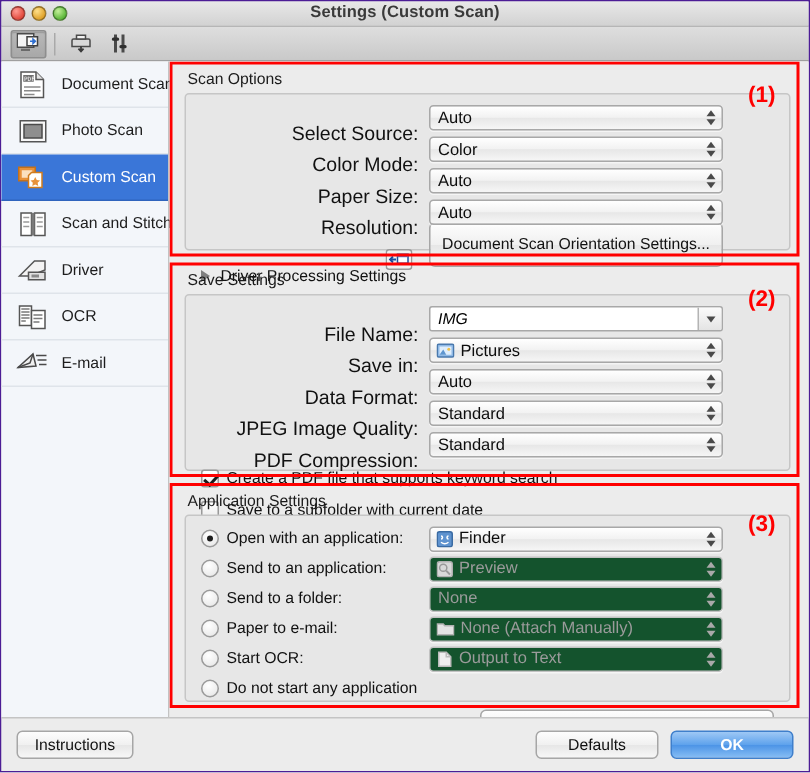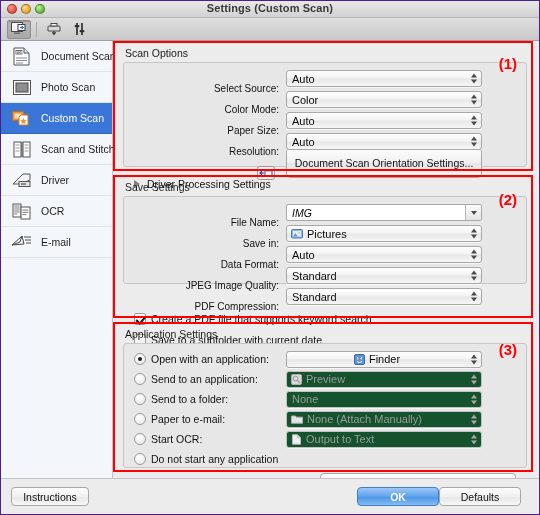--- a/index.html
+++ b/index.html
@@ -161,21 +161,21 @@
     align-items: center;
     height: 19px;
     margin-bottom: 2px;
   }
   .row-label {
     width: 162px;
     flex: 0 0 162px;
     text-align: right;
     padding-right: 7px;
     box-sizing: border-box;
-    font-size: 10px;
+    font-size: 13px;
     color: #111;
     white-space: nowrap;
     margin-top: 20px;
   }
 
   
   .popup {
     position: relative;
     height: 17px;
     box-sizing: border-box;
@@ -525,21 +525,21 @@
 
           <div class="disclosure" style="margin-top:3px; padding-left:10px;">
             <span class="tri"></span>
             <span class="ctext">Driver Processing Settings</span>
           </div>
         </div>
       </div>
 
       <div class="group" style="top:140px;">
         <div class="group-title">Save Settings</div>
-        <div class="group-box" style="padding:6px 20px 6px 0; height:88px;">
+        <div class="group-box" style="padding:6px 20px 6px 0; height:118px;">
 
           <div class="row">
             <div class="row-label">File Name:</div>
             <div class="combo" style="width:196px;">
               <span>IMG</span>
               <span class="cbtn">
                   <i></i>
                 </span>
             </div>
           </div>
@@ -610,21 +610,21 @@
 
       <div class="group" style="top:287px;">
         <div class="group-title">Application Settings</div>
         <div class="group-box" style="padding:6px 10px 6px 10px; height:125px;">
 
           <div class="row" style="height:18px;">
             <div class="radio-row" style="width:152px;flex:0 0 152px;">
               <span class="radio on"></span>
               <span class="ctext">Open with an application:</span>
             </div>
-            <div class="popup" style="width:196px; padding-left:4px;justify-content:center;">
+            <div class="popup" style="width:196px; padding-left:4px;">
               <span class="inline-ico">
                 <svg width="11" height="11" viewBox="0 0 11 11" aria-hidden="true">
                   <rect x="0.5" y="0.5" width="10" height="10" rx="1.5" fill="#5f93cf" stroke="#3a6ba3"></rect>
                   <path d="M3 3.3 a1 1 0 0 1 0 2 M8 3.3 a1 1 0 0 0 0 2" stroke="#fff" fill="none"></path>
                   <path d="M3 7.5 q2.5 2 5 0" stroke="#fff" fill="none"></path>
                 </svg>
               </span>
               <span>Finder</span>
               <span class="arrows">
                   <i class="up"></i>
@@ -717,17 +717,17 @@
           </div>
         </div>
       </div>
 
     </div>
   </div>
 
   <div class="footer">
     <div class="pbtn" style="width:78px;">Instructions</div>
     <div class="spacer"></div>
+    <div class="pbtn" style="width:82px; margin-right:8px;">Defaults</div>
     <div class="pbtn primary" style="width:82px;">OK</div>
-    <div class="pbtn" style="width:82px; margin-right:8px;">Defaults</div>
   </div>
 
 </div>
 
 </body></html>

